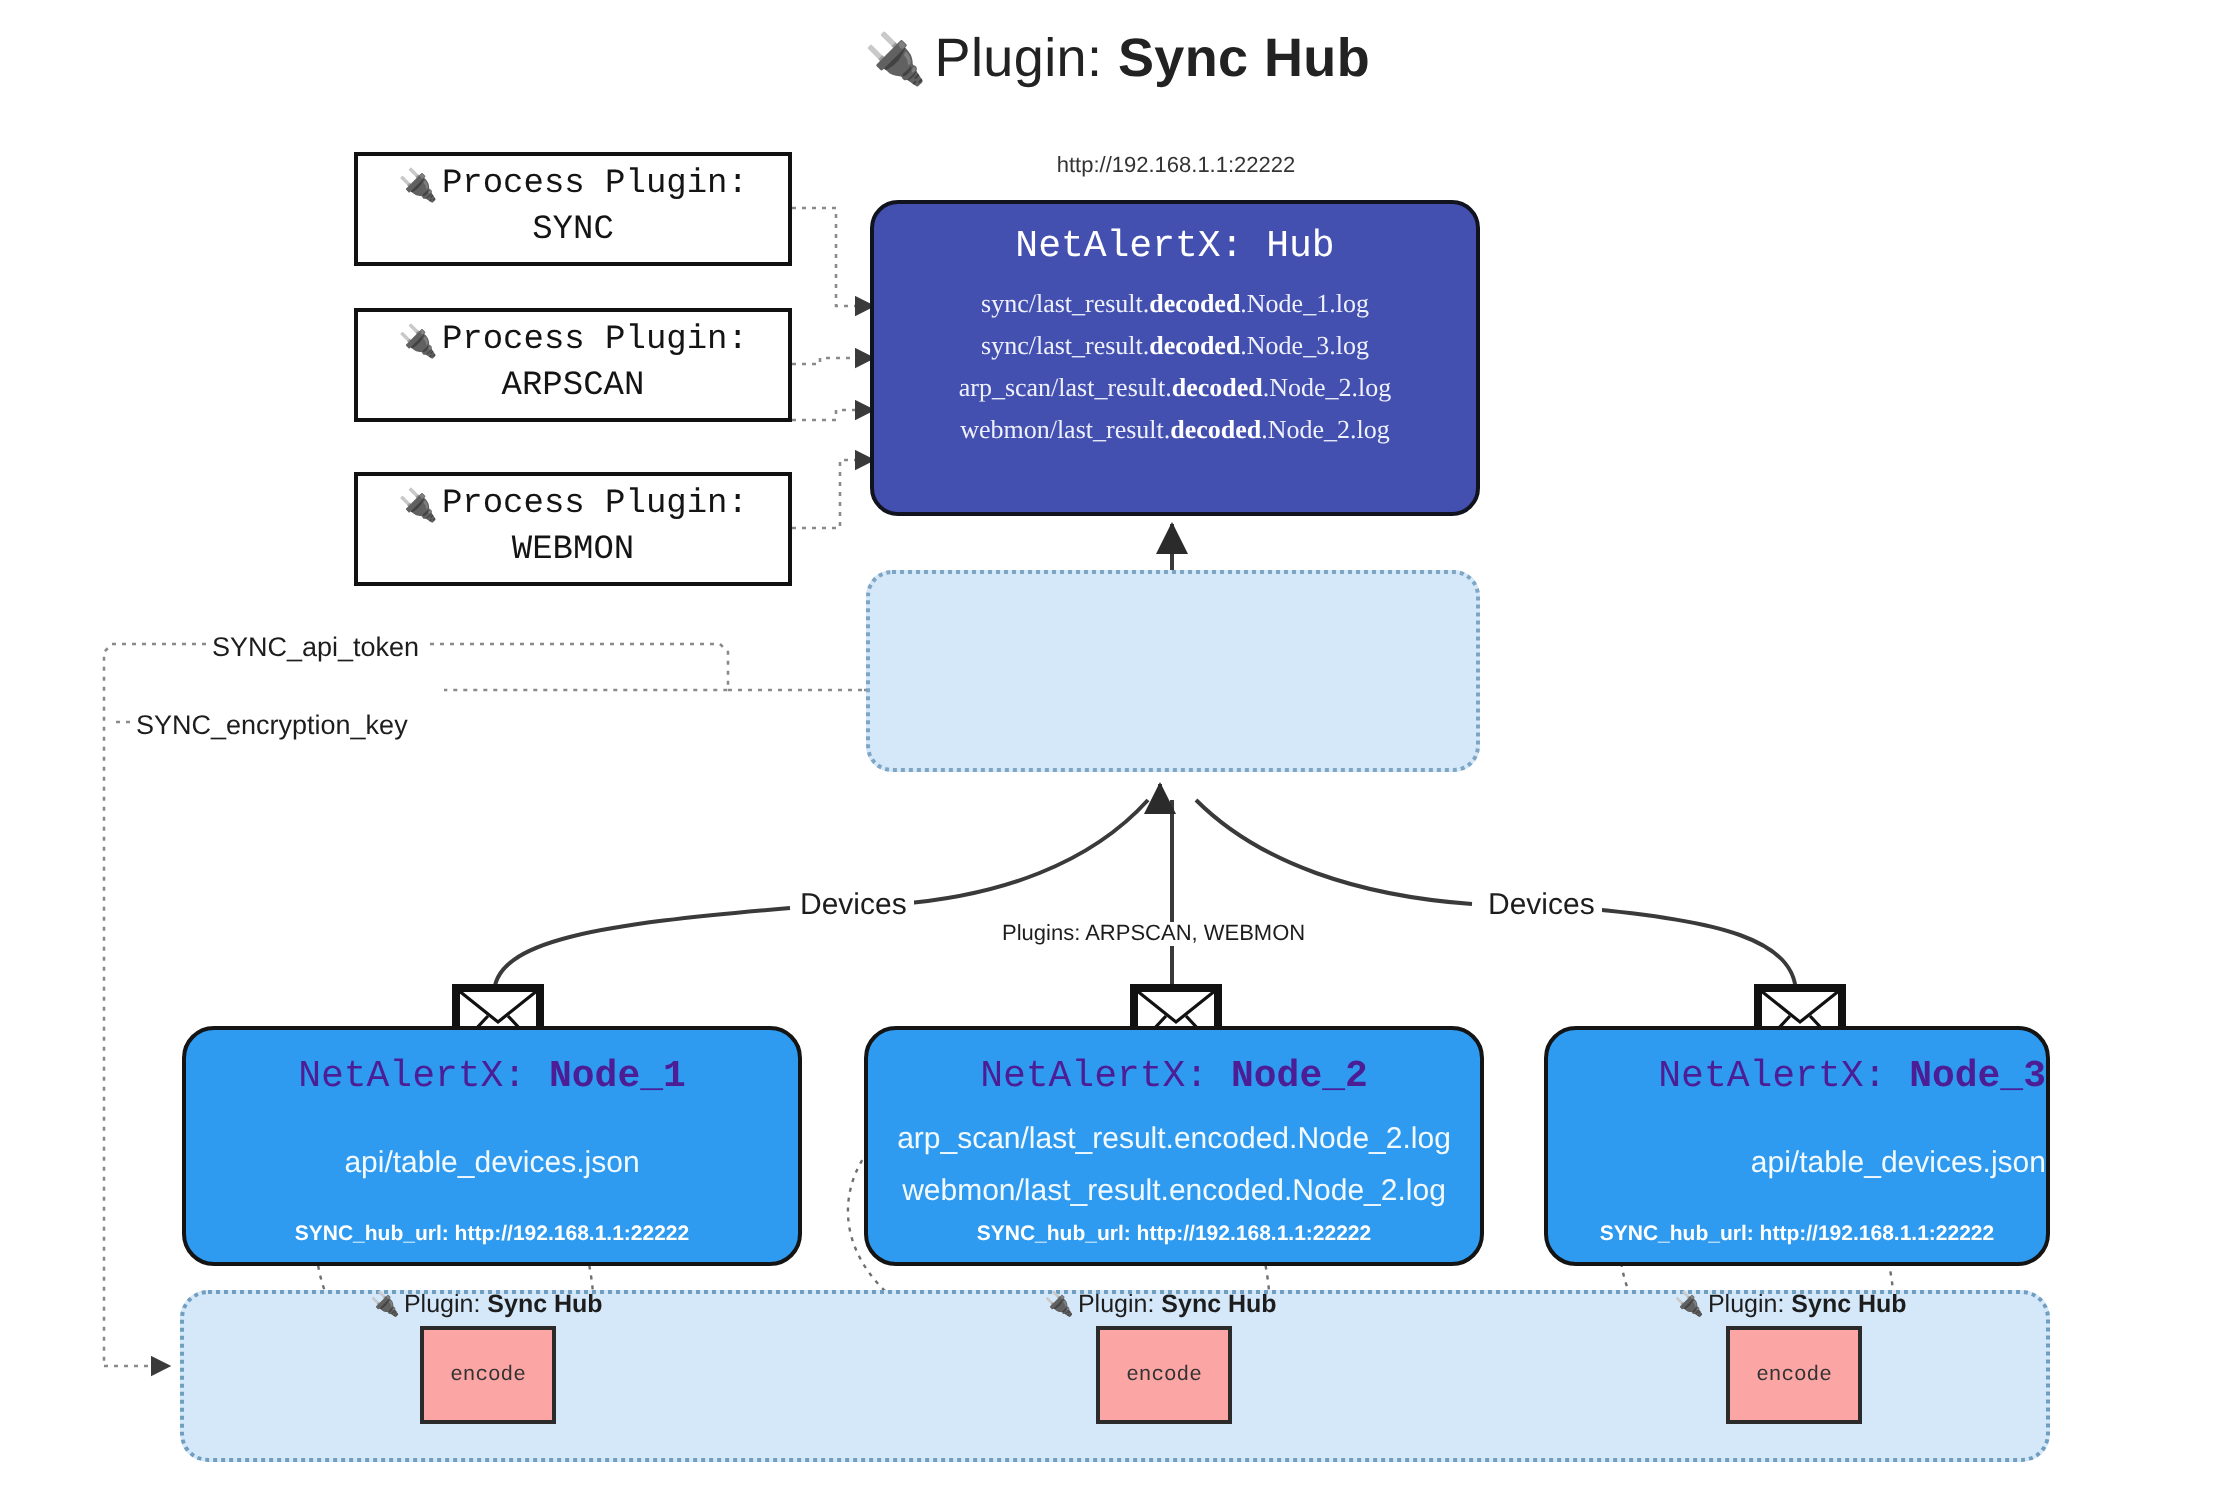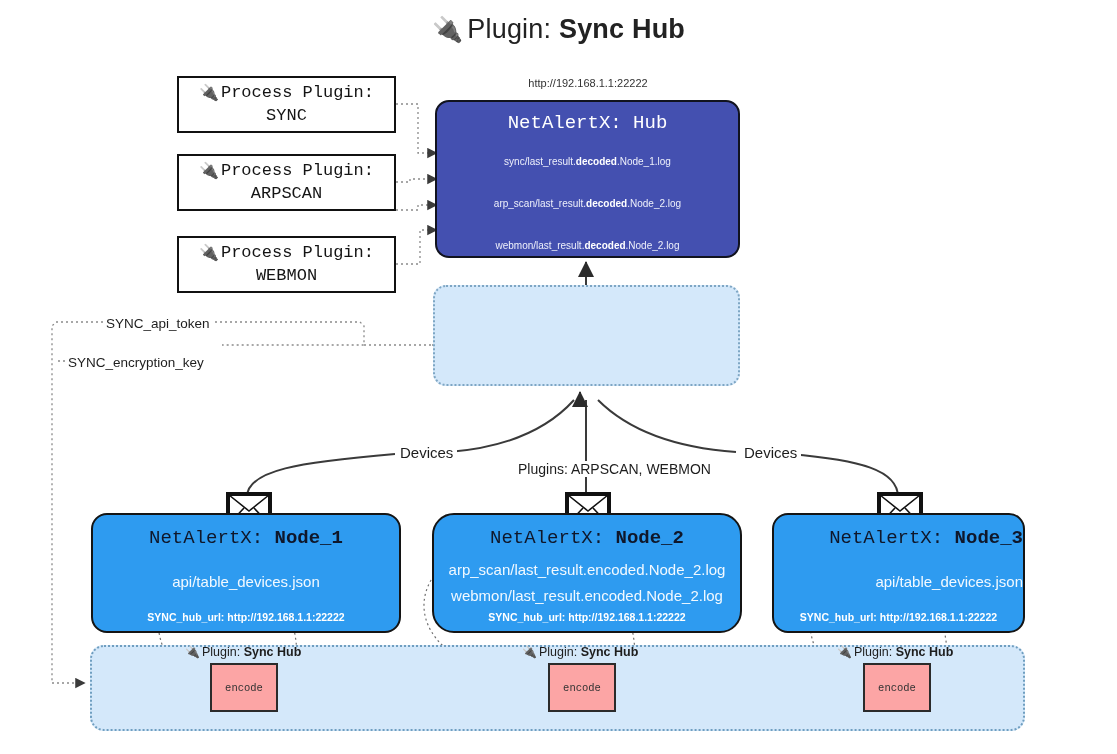--- a/index.html
+++ b/index.html
@@ -33,52 +33,52 @@
   #pbox-web{left:177px;top:236px;}
 
   
   #hub{left:435px;top:100px;width:305px;height:158px;border-radius:14px;
        background:#4450b0;border:2px solid #11131f;
        display:flex;flex-direction:column;align-items:center;
        padding-top:10px;}
   #hub .hub-title{font-family:"Liberation Mono","DejaVu Sans Mono",monospace;
        font-size:19px;color:#ffffff;margin-bottom:7px;}
   #hub .hub-title b{font-weight:400;}
-  #hub .hub-line{font-size:10px;color:#eef0fb;line-height:1.0;margin:16px 0;white-space:nowrap;}
+  #hub .hub-line{font-size:13px;color:#eef0fb;line-height:1.0;margin:4px 0;white-space:nowrap;font-family:Liberation Serif, serif;}
   #hub .hub-line b{font-weight:700;color:#ffffff;}
 
   
   #decode-region{left:433px;top:285px;width:307px;height:101px;border-radius:13px;
        background:#d4e8fa;border:2px dotted #7ea6c4;}
   #decode{left:502px;top:296px;width:168px;height:79px;background:#fff;border:2px solid #2b2b2b;
        display:flex;align-items:center;justify-content:center;
        font-family:"Liberation Mono","DejaVu Sans Mono",monospace;font-size:19px;color:#222;}
 
   
   .tok{font-size:13.5px;color:#1d1d1d;white-space:nowrap;background:#fff;padding:0 3px;}
   #tok-api{left:103px;top:316px;}
   #tok-enc{left:65px;top:355px;}
 
   
   .elabel{font-size:15px;color:#1d1d1d;background:#fff;padding:0 4px;white-space:nowrap;}
   #lbl-dev-l{left:396px;top:444px;}
   #lbl-dev-r{left:740px;top:444px;}
-  #lbl-plugins{left:514px;top:461px;font-size:14px;}
+  #lbl-plugins{left:497px;top:461px;font-size:11px;}
 
   
   .node{border-radius:16px;background:#2e9bf0;border:2px solid #141414;
         display:flex;flex-direction:column;align-items:center;}
   .node .n-title{font-family:"Liberation Mono","DejaVu Sans Mono",monospace;
-        font-size:19px;color:#0f172a;margin-top:12px;}
+        font-size:19px;color:#4c1d95;margin-top:12px;}
   .node .n-title b{font-weight:700;}
   .node .n-line{font-size:15px;color:#f2f9ff;white-space:nowrap;}
   .node .n-url{font-size:10.5px;color:#ffffff;font-weight:600;white-space:nowrap;
         position:absolute;bottom:8px;left:0;right:0;text-align:center;}
   #node1{left:91px;top:513px;width:310px;height:120px;}
-  #node2{left:432px;top:513px;width:310px;height:120px;border-radius:22px;}
+  #node2{left:432px;top:513px;width:310px;height:120px;}
   #node3{left:772px;top:513px;width:253px;height:120px;align-items:flex-end;}
   #node1 .n-line{margin-top:24px;}
   #node3 .n-line{margin-top:24px;}
   #node2 .n-line{margin-top:12px;}
   #node2 .n-line + .n-line{margin-top:9px;}
 
   
   .env{width:42px;height:31px;background:#fff;border:2px solid #111;}
 
   
@@ -197,20 +197,23 @@
 
   <div class="abs" id="hub">
     <div class="hub-title">
       <span>NetAlertX:</span>
       <b>Hub</b>
     </div>
     <div class="hub-line">
       <span>sync/last_result.</span><b>decoded</b><span>.Node_1.log</span>
     </div>
     <div class="hub-line">
+      <span>sync/last_result.</span><b>decoded</b><span>.Node_3.log</span>
+    </div>
+    <div class="hub-line">
       <span>arp_scan/last_result.</span><b>decoded</b><span>.Node_2.log</span>
     </div>
     <div class="hub-line">
       <span>webmon/last_result.</span><b>decoded</b><span>.Node_2.log</span>
     </div>
   </div>
 
   <div class="abs" id="decode-region"></div>
 
   <div class="abs tok" id="tok-api">SYNC_api_token</div>

